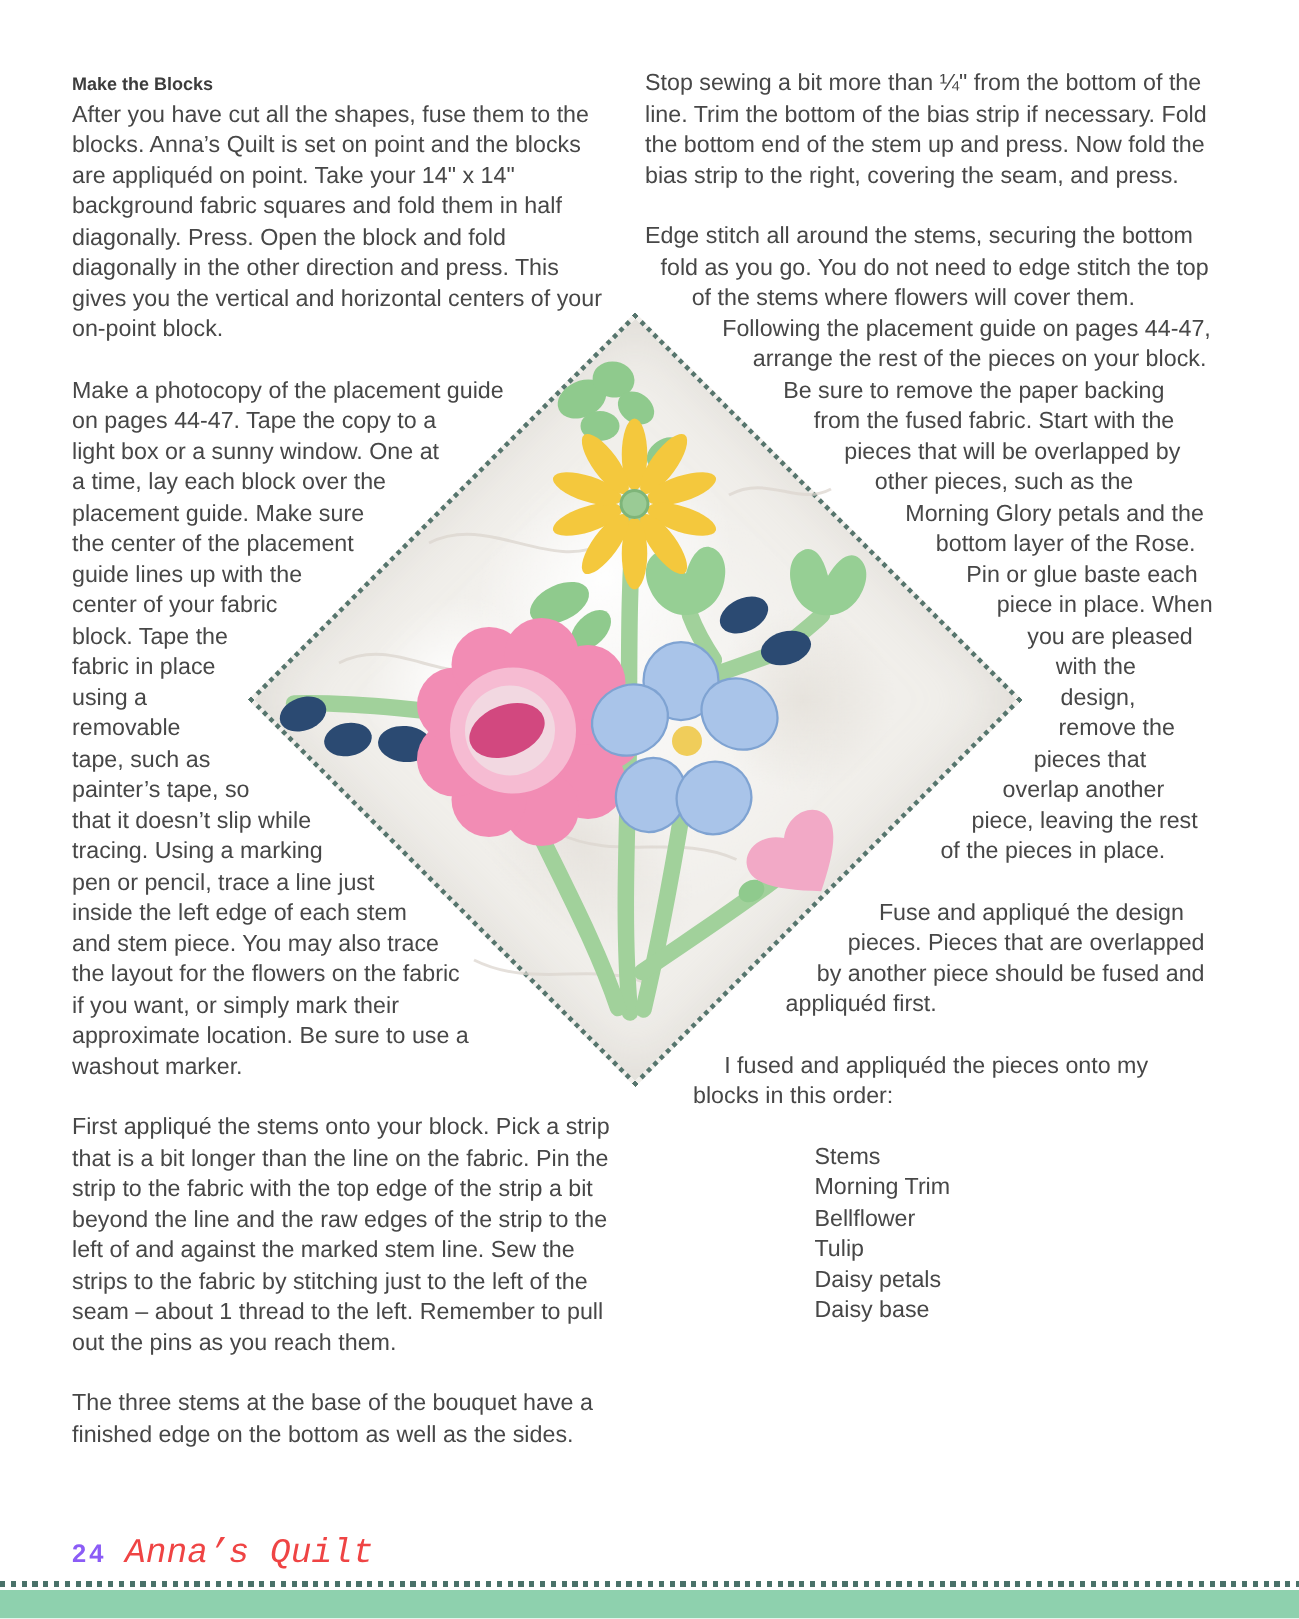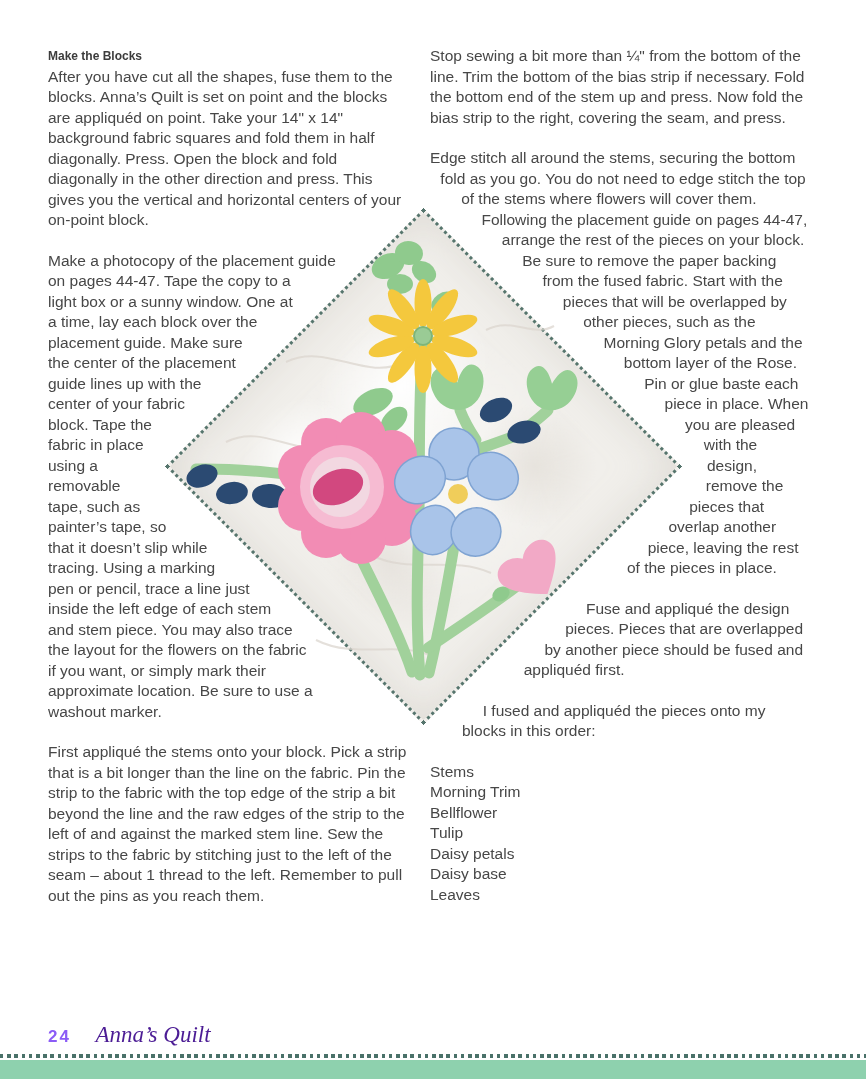--- a/index.html
+++ b/index.html
@@ -18,21 +18,21 @@
   .shape-left {
     float:right; width:260px; height:700px;
     shape-outside:polygon(275px 164px, 16px 422px, 273px 677px);
     shape-margin:16px;
   }
   .shape-right {
     float:left; width:285px; height:700px;
     shape-outside:polygon(-5px 164px, 251px 422px, -7px 677px);
     shape-margin:26px;
   }
-  .order-list { }
+  .order-list { margin-left:113px; }
   .order-item { line-height:20.5px; }
 
   
   .diamond {
     position:absolute; left:241px; top:284px; width:365px; height:365px;
     transform:rotate(45deg);
     border:3px dotted #56756d;
     background:
       radial-gradient(closest-side at 30% 38%, rgba(255,255,255,.95), rgba(255,255,255,0) 70%),
       radial-gradient(closest-side at 72% 28%, rgba(221,216,208,.55), rgba(221,216,208,0) 62%),
@@ -40,51 +40,51 @@
       radial-gradient(closest-side at 22% 72%, rgba(255,255,255,.85), rgba(255,255,255,0) 60%),
       radial-gradient(closest-side at 50% 50%, rgba(255,255,255,.6), rgba(255,255,255,0) 80%),
       #f1efeb;
     box-shadow:inset 0 0 40px rgba(190,184,176,.35);
   }
   svg.flowers { position:absolute; left:166px; top:210px; width:516px; height:514px; }
 
   
   .footer { position:absolute; left:48px; top:1022px; white-space:nowrap; }
   .page-number { font-size:17px; font-weight:bold; color:#8b5cf6; letter-spacing:2px; }
-  .book-title  { font-family:Liberation Serif, serif; font-style:italic;
-                 font-size:23px; color:#4c1d95; margin-left:20px; }
+  .book-title  { font-family:Liberation Mono, monospace; font-style:italic;
+                 font-size:23px; color:#ef4444; margin-left:8px; }
   .dots-row { position:absolute; left:0; top:1054px; width:866px; height:4px;
     background:repeating-linear-gradient(90deg,#4a7169 0 3.5px, transparent 3.5px 7.2px); }
   .bottom-bar { position:absolute; left:0; top:1060px; width:866px; height:19px; background:#8ed1ae; }
 </style>
 </head>
 <body>
 
 <div class="col col-left">
   <div class="wrapshape shape-left"></div>
   <h3 class="heading">Make the Blocks</h3>
   <p>After you have cut all the shapes, fuse them to the blocks. Anna’s Quilt is set on point and the blocks are appliquéd on point. Take your 14" x 14" background fabric squares and fold them in half diagonally. Press. Open the block and fold diagonally in the other direction and press. This gives you the vertical and horizontal centers of your on-point block.</p>
   <p>Make a photocopy of the placement guide on pages 44-47. Tape the copy to a light box or a sunny window. One at a time, lay each block over the placement guide. Make sure the center of the placement guide lines up with the center of your fabric block. Tape the fabric in place using a removable tape, such as painter’s tape, so that it doesn’t slip while tracing. Using a marking pen or pencil, trace a line just inside the left edge of each stem and stem piece. You may also trace the layout for the flowers on the fabric if you want, or simply mark their approximate location. Be sure to use a washout marker.</p>
   <p>First appliqué the stems onto your block. Pick a strip that is a bit longer than the line on the fabric. Pin the strip to the fabric with the top edge of the strip a bit beyond the line and the raw edges of the strip to the left of and against the marked stem line. Sew the strips to the fabric by stitching just to the left of the seam – about 1 thread to the left. Remember to pull out the pins as you reach them.</p>
+  <p>The three stems at the base of the bouquet have a finished edge on the bottom as well as the sides.</p>
 </div>
 
 <div class="col col-right">
   <div class="wrapshape shape-right"></div>
   <p>Stop sewing a bit more than ¼" from the bottom of the line. Trim the bottom of the bias strip if necessary. Fold the bottom end of the stem up and press. Now fold the bias strip to the right, covering the seam, and press.</p>
   <p>Edge stitch all around the stems, securing the bottom fold as you go. You do not need to edge stitch the top of the stems where flowers will cover them. Following the placement guide on pages 44-47, arrange the rest of the pieces on your block. Be sure to remove the paper backing from the fused fabric. Start with the pieces that will be overlapped by other pieces, such as the Morning Glory petals and the bottom layer of the Rose. Pin or glue baste each piece in place. When you are pleased with the design, remove the pieces that overlap another piece, leaving the rest of the pieces in place.</p>
   <p>Fuse and appliqué the design pieces. Pieces that are overlapped by another piece should be fused and appliquéd first.</p>
   <p>I fused and appliquéd the pieces onto my blocks in this order:</p>
   <div class="order-list">
     <div class="order-item">Stems</div>
     <div class="order-item">Morning Trim</div>
     <div class="order-item">Bellflower</div>
     <div class="order-item">Tulip</div>
     <div class="order-item">Daisy petals</div>
     <div class="order-item">Daisy base</div>
-    <div class="order-item">Leaves</div>
   </div>
 </div>
 
 <div class="diamond"></div>
 <svg class="flowers" viewBox="0 0 516 514" aria-hidden="true">
 
   <g fill="none" stroke="#dcd6cf" stroke-width="2" opacity="0.75">
     <path d="M60,232 C100,212 132,252 172,232"></path>
     <path d="M120,152 C160,132 200,172 238,152"></path>
     <path d="M205,345 C245,365 285,345 325,363"></path>

